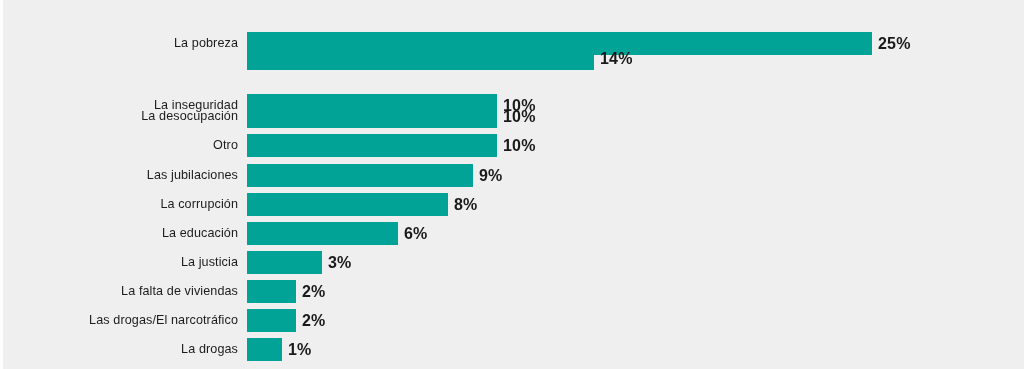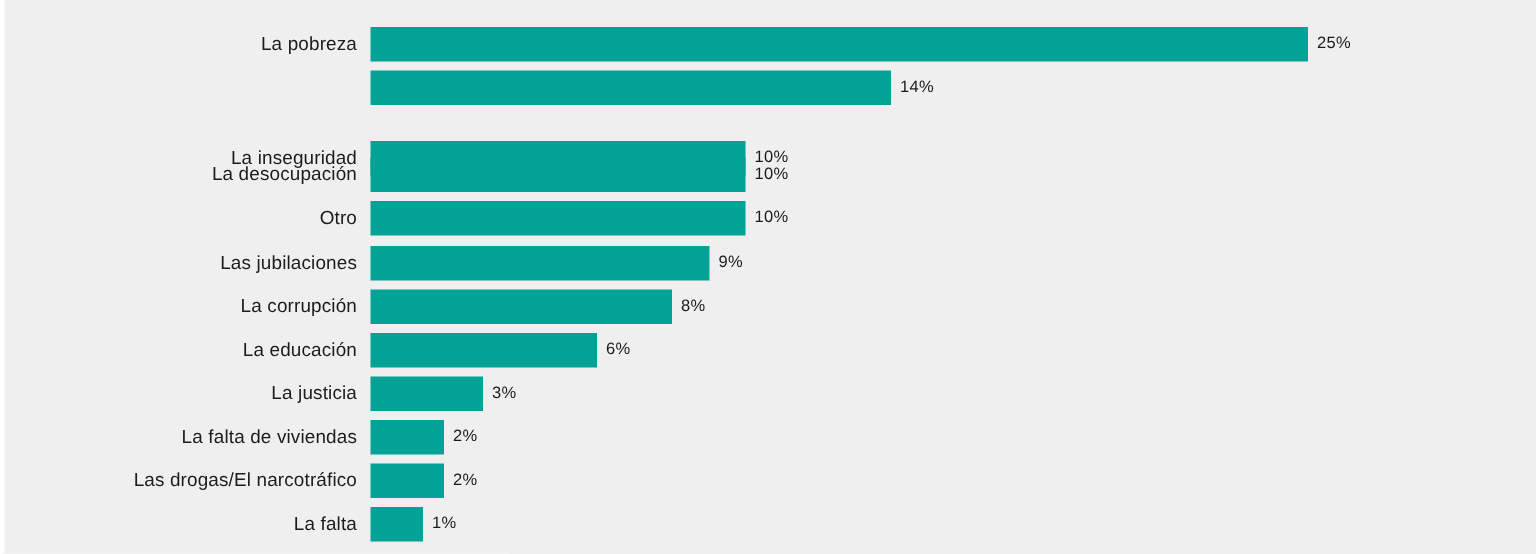--- a/index.html
+++ b/index.html
@@ -56,42 +56,42 @@
   .bar {
     height: 23px;
     background: #00a396;
     display: block;
   }
   .val-label {
     position: absolute;
     top: 0;
     height: 23px;
     line-height: 23px;
-    font-size: 11px;
-    font-weight: normal;
+    font-size: 16px;
+    font-weight: bold;
     color: #1a1a1a;
     white-space: nowrap;
     letter-spacing: 0.2px;
   }
   .left-edge-strip {
     position: absolute;
     left: 0;
     top: 0;
     width: 3px;
     height: 369px;
     background: #ffffff;
   }
 </style>
 </head>
 <body>
 
 <div id="chart-root">
   <div class="left-edge-strip"></div>
   <div class="plot-area" id="plot-area">
-      <div class="bar-row" style="top: 18px;">
+      <div class="bar-row" style="top: 32px;">
         <div class="cat-label">La pobreza</div>
         <div class="bar-track" style="left: 247px; width: 625px;">
           <div class="bar" style="width: 625px; background: rgb(0, 163, 150);"></div>
         </div>
         <div class="val-label" style="left: 878px;">25%</div>
       </div>
       <div class="bar-row" style="top: 47.1px;">
         <div class="bar-track" style="left: 247px; width: 347px;">
           <div class="bar" style="width: 347px; background: rgb(0, 163, 150);"></div>
         </div>
@@ -154,20 +154,20 @@
         <div class="val-label" style="left: 302px;">2%</div>
       </div>
       <div class="bar-row" style="top: 309px;">
         <div class="cat-label">Las drogas/El narcotráfico</div>
         <div class="bar-track" style="left: 247px; width: 49px;">
           <div class="bar" style="width: 49px; background: rgb(0, 163, 150);"></div>
         </div>
         <div class="val-label" style="left: 302px;">2%</div>
       </div>
       <div class="bar-row" style="top: 338.1px;">
-        <div class="cat-label">La falta</div>
+        <div class="cat-label">La drogas</div>
         <div class="bar-track" style="left: 247px; width: 35px;">
           <div class="bar" style="width: 35px; background: rgb(0, 163, 150);"></div>
         </div>
         <div class="val-label" style="left: 288px;">1%</div>
       </div>
     </div>
 </div>
 
 </body></html>

